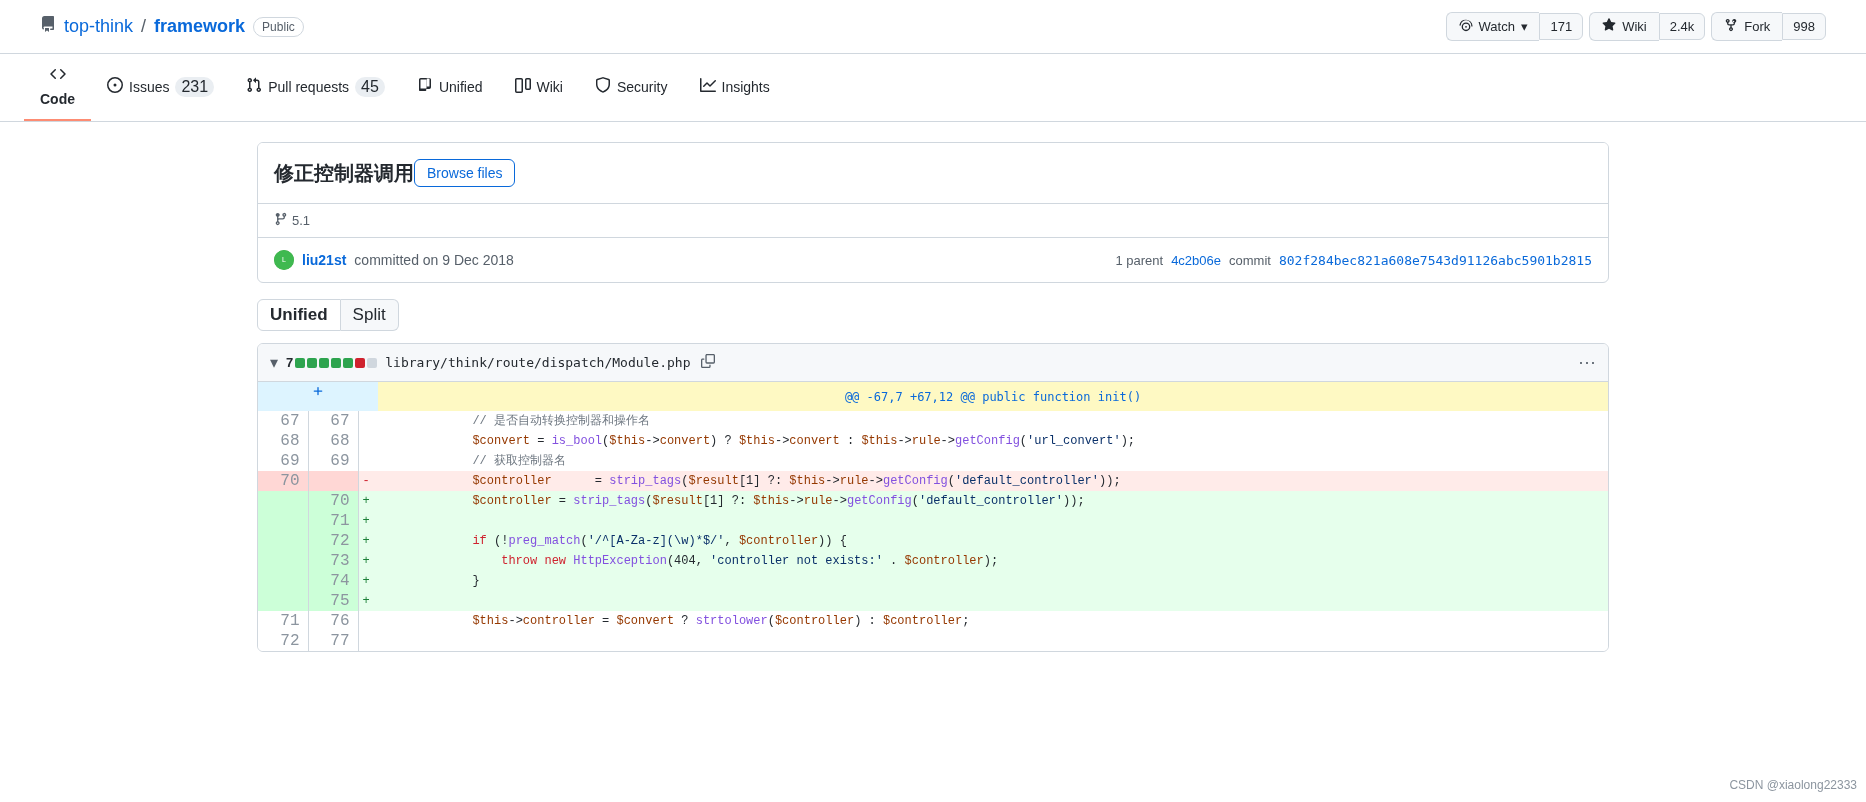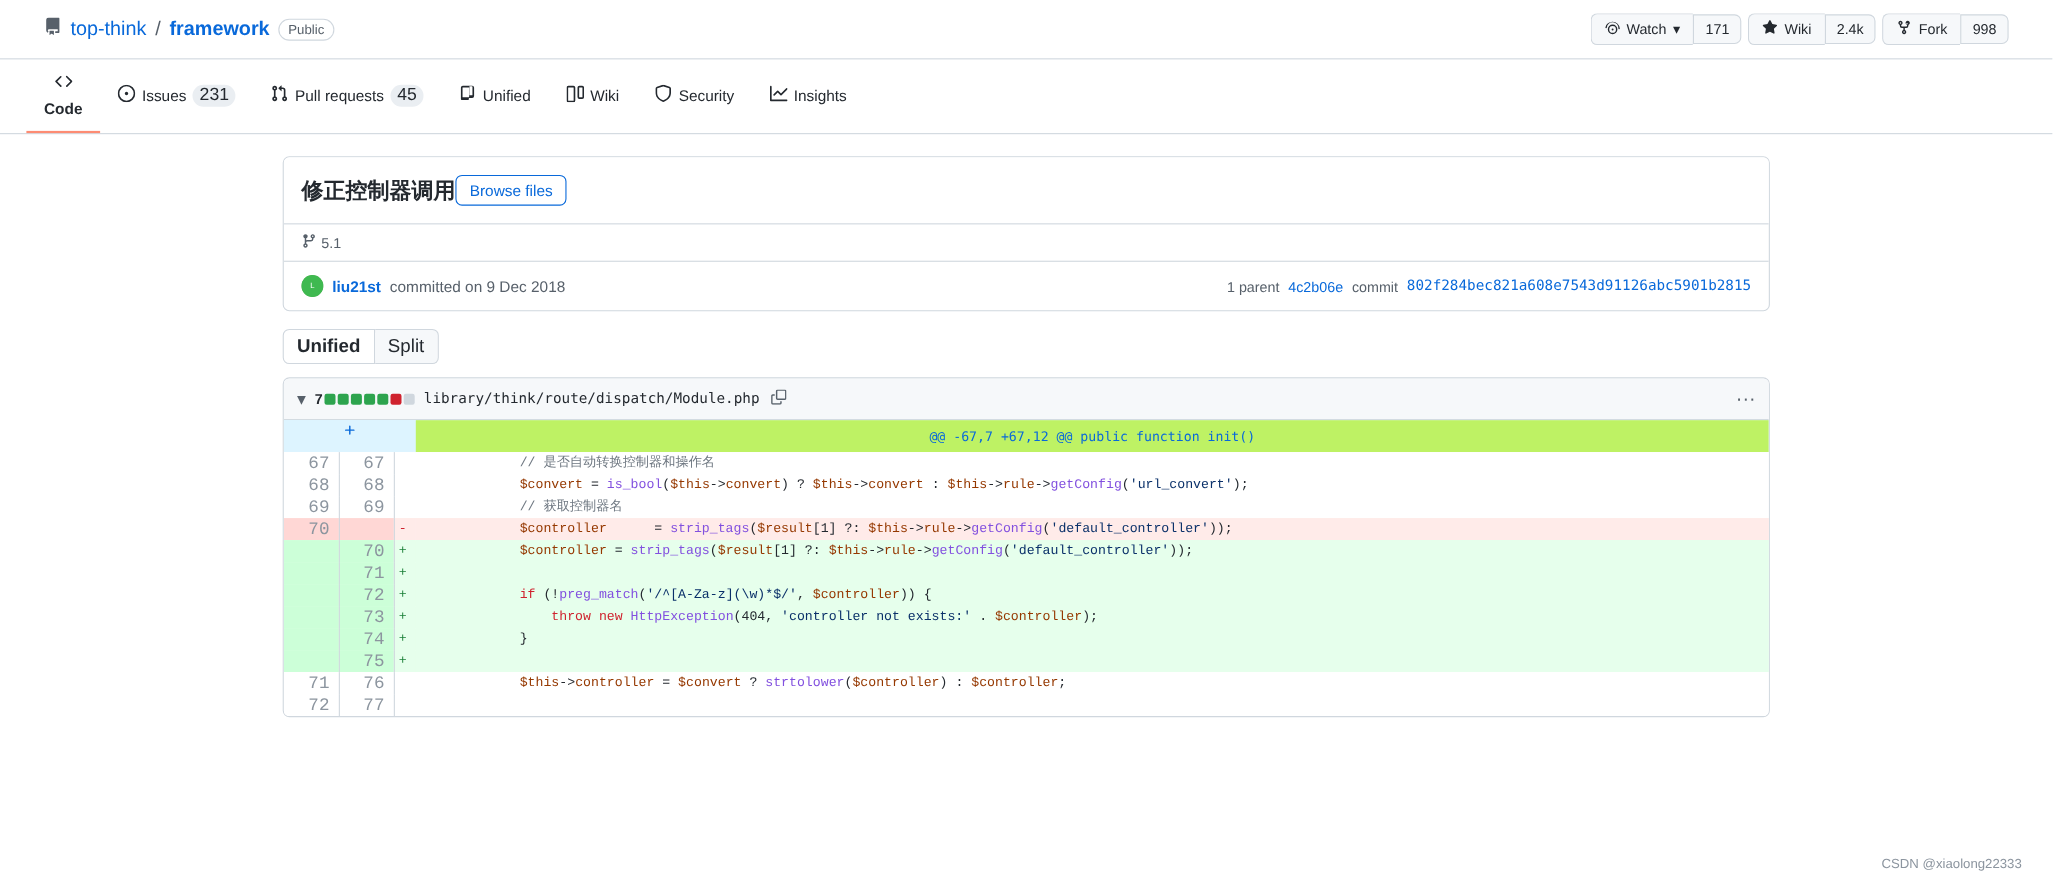--- a/index.html
+++ b/index.html
@@ -80,21 +80,21 @@
     .line-code { padding: 0 8px; white-space: pre; color: #24292f; }
     .line-added { background: #e6ffec; }
     .line-added .line-meta { background: #ccffd8; }
     .line-deleted { background: #ffebe9; }
     .line-deleted .line-meta { background: #ffd7d5; }
     .line-normal { background: #fff; }
     .expand-hunk { background: #ddf4ff; }
     .expand-hunk td { padding: 4px 8px; text-align: center; }
     .expand-hunk-btn { background: none; border: none; cursor: pointer; color: #0969da; }
 
-    .watermark { position: fixed; bottom: 10px; right: 28px; font-size: 12px; color: #8c959f; }
+    .watermark { position: fixed; bottom: 10px; right: 9px; font-size: 12px; color: #8c959f; }
   </style>
 </head>
 <body>
 
 <div class="top-bar">
   <div class="repo-title">
     <span>
       <svg width="16" height="16" viewBox="0 0 16 16" fill="#57606a">
           <path d="M2 2.5A2.5 2.5 0 014.5 0h8.75a.75.75 0 01.75.75v12.5a.75.75 0 01-.75.75h-2.5a.75.75 0 010-1.5h1.75v-2h-8a1 1 0 00-.714 1.7.75.75 0 01-1.072 1.05A2.495 2.495 0 012 11.5v-9zm10.5-1V9h-8c-.356 0-.694.074-1 .208V2.5a1 1 0 011-1h8zM5 12.25v3.25a.25.25 0 00.4.2l1.45-1.087a.25.25 0 01.3 0L8.6 15.7a.25.25 0 00.4-.2v-3.25a.25.25 0 00-.25-.25h-3.5a.25.25 0 00-.25.25z"></path>
         </svg>
@@ -283,21 +283,21 @@
 
       <tbody>
           <tr class="expand-hunk">
         <td colspan="3" style="background:#ddf4ff; padding:4px 8px; text-align:center;">
           <button class="expand-hunk-btn">
             <svg width="14" height="14" viewBox="0 0 16 16" fill="#0969da">
                   <path d="M8.75 1.75a.75.75 0 00-1.5 0V5H3.75a.75.75 0 000 1.5H7.25v3.25a.75.75 0 001.5 0V6.5h3.5a.75.75 0 000-1.5H8.75V1.75z"></path>
                 </svg>
           </button>
         </td>
-        <td style="background:#bef264; padding:4px 8px; font-family:monospace; font-size:12px; color:#0969da;">@@ -67,7 +67,12 @@ public function init()</td>
+        <td style="background:#fef9c3; padding:4px 8px; font-family:monospace; font-size:12px; color:#0969da;">@@ -67,7 +67,12 @@ public function init()</td>
       </tr>
 
       <tr class="line-normal">
         <td class="line-meta">67</td>
         <td class="line-meta">67</td>
         <td class="line-sign"></td>
         <td class="line-code">            <span style="color:#6e7781">// 是否自动转换控制器和操作名</span></td>
       </tr>
 
       <tr class="line-normal">

